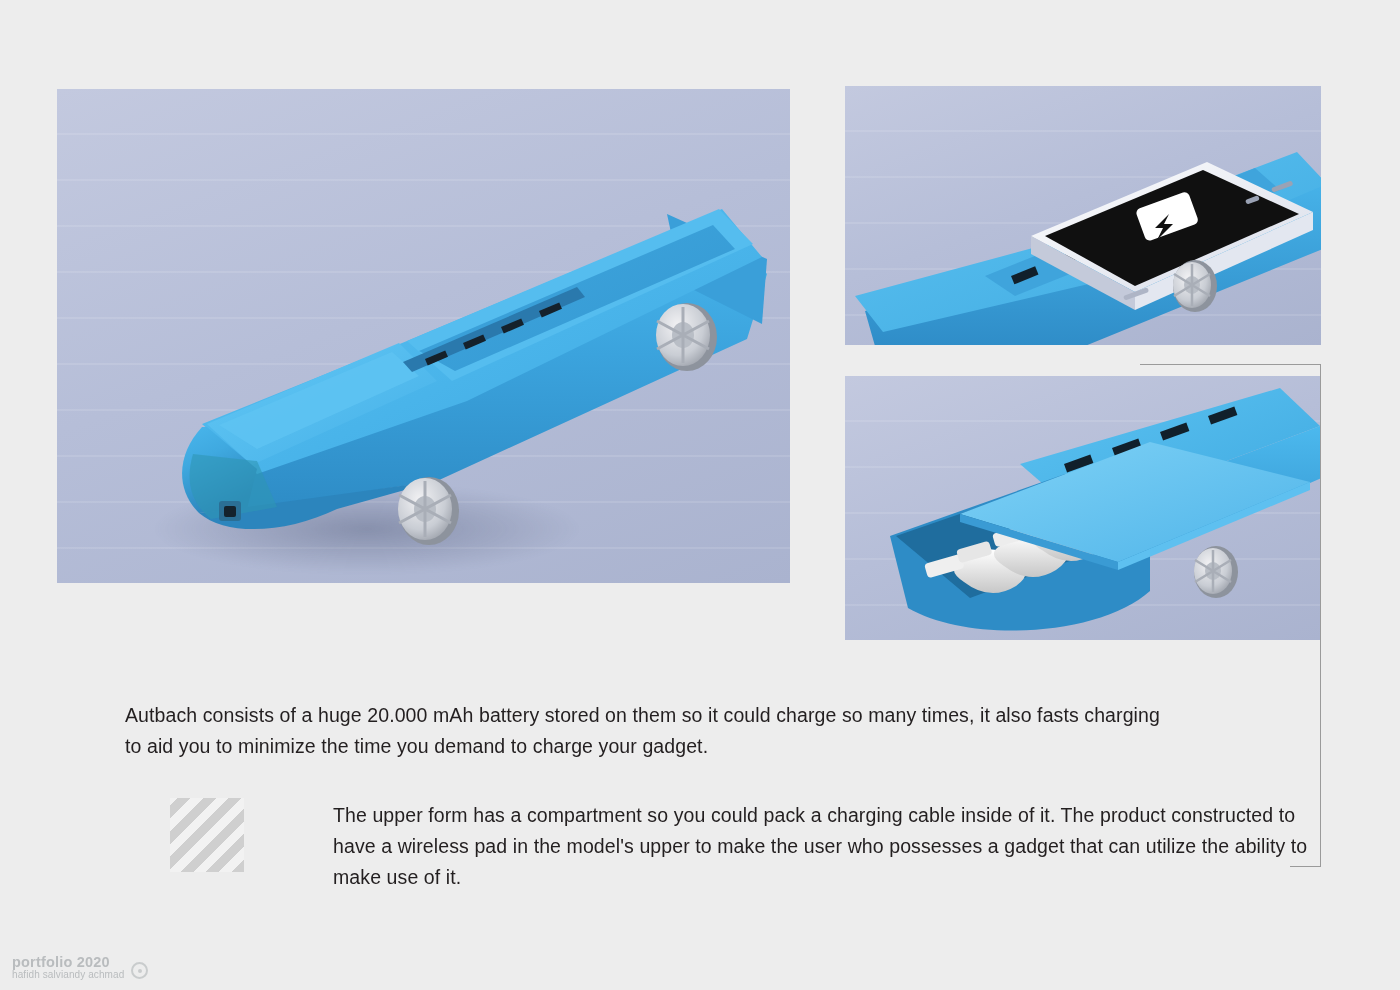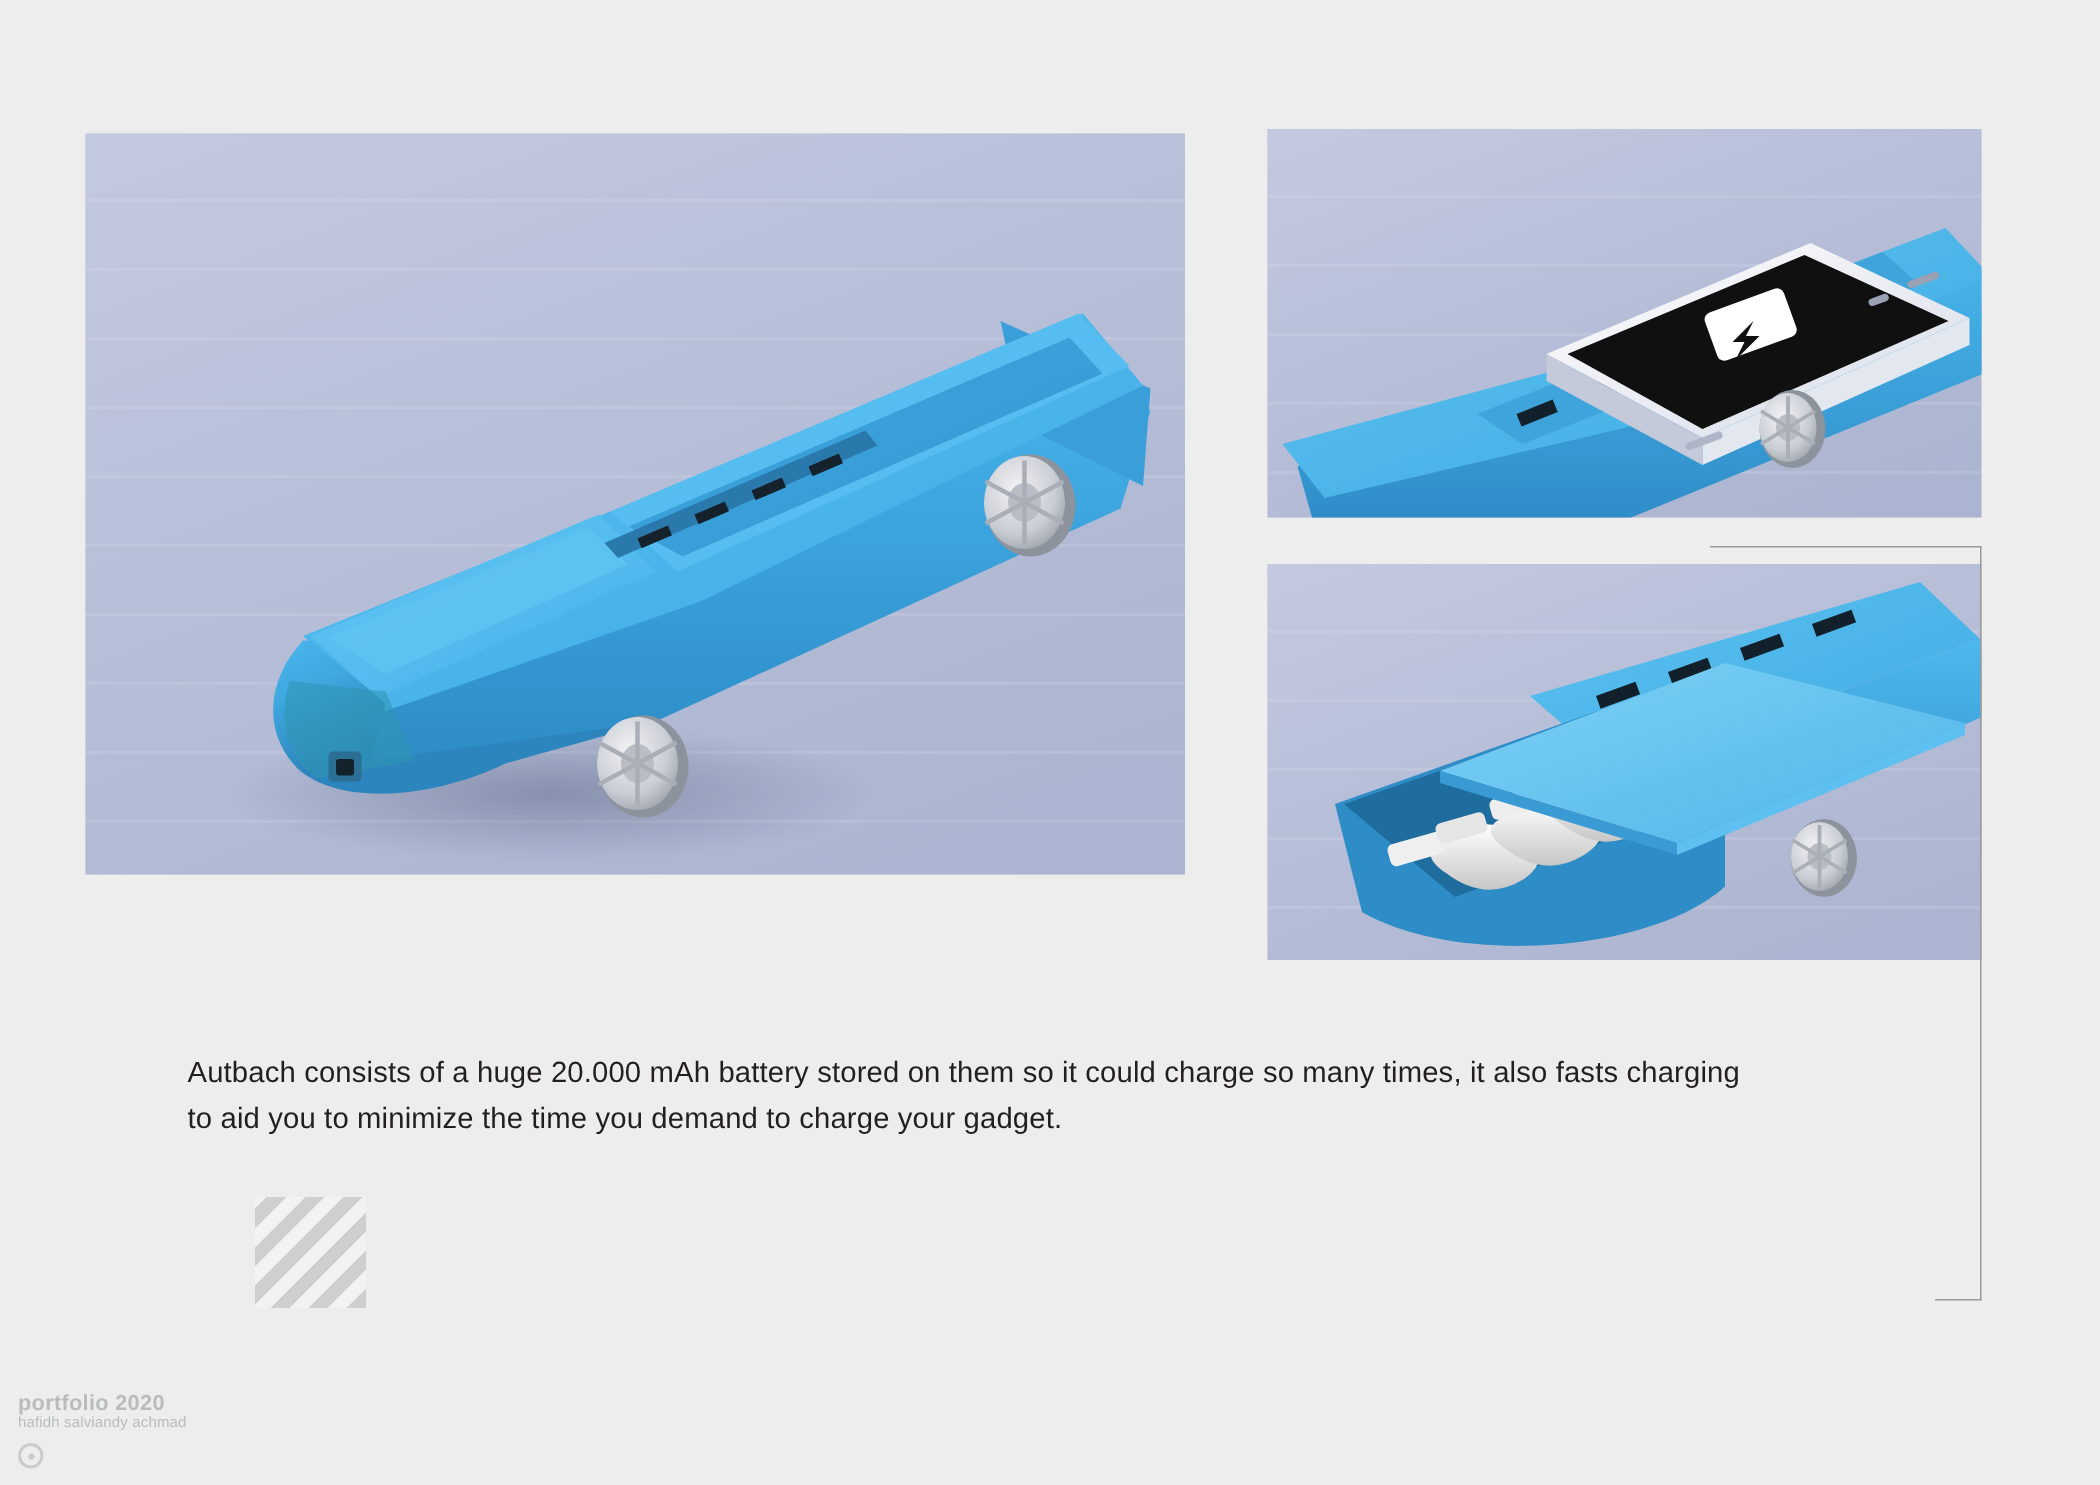--- a/index.html
+++ b/index.html
@@ -142,23 +142,22 @@
     height: 1px;
     background: #9a9a9a;
   }
 
   
   .footer {
     position: absolute;
     left: 12px;
     bottom: 9px;
     display: flex;
-    align-items: flex-start;
+    align-items: flex-end;
     gap: 7px;
-    flex-direction: column;
   }
   .footer-text {
     line-height: 1.08;
   }
   .footer-title {
     font-size: 14.5px;
     font-weight: bold;
     color: #b9bcbe;
     letter-spacing: 0.2px;
   }
@@ -405,20 +404,21 @@
   </div>
 
   <div class="bracket-top"></div>
   <div class="bracket"></div>
   <div class="bracket-bottom"></div>
 
   <div class="para para-1">Autbach consists of a huge 20.000 mAh battery stored on them so it could charge so many times, it also fasts charging to aid you to minimize the time you demand to charge your gadget.</div>
 
   <div class="hatch"></div>
 
+  <div class="para para-2">The upper form has a compartment so you could pack a charging cable inside of it. The product constructed to have a wireless pad in the model's upper to make the user who possesses a gadget that can utilize the ability to make use of it.</div>
 
   <div class="footer">
     <div class="footer-text">
       <div class="footer-title">portfolio 2020</div>
       <div class="footer-sub">hafidh salviandy achmad</div>
     </div>
     <div class="footer-mark">
         <i></i>
       </div>
   </div>

